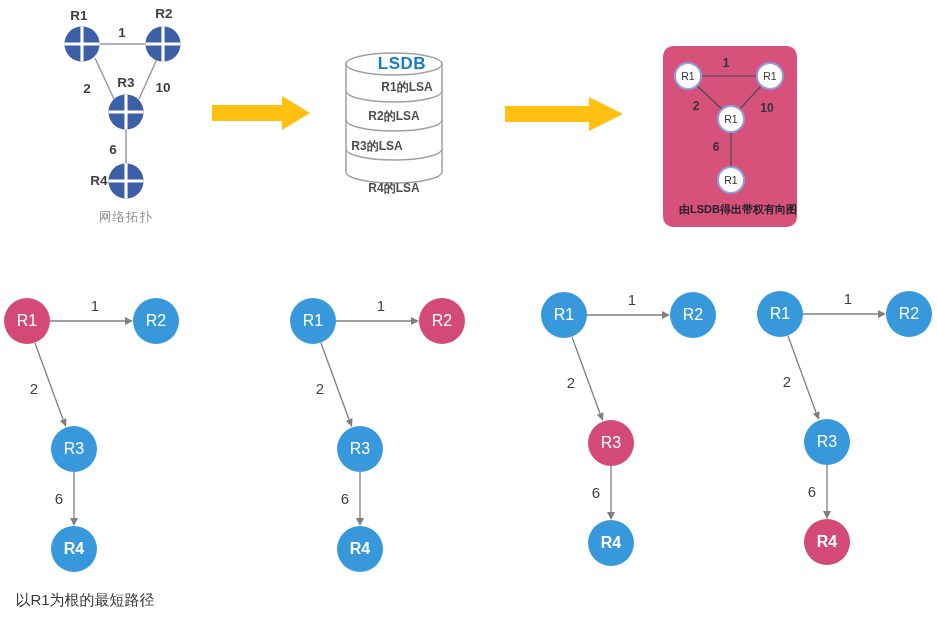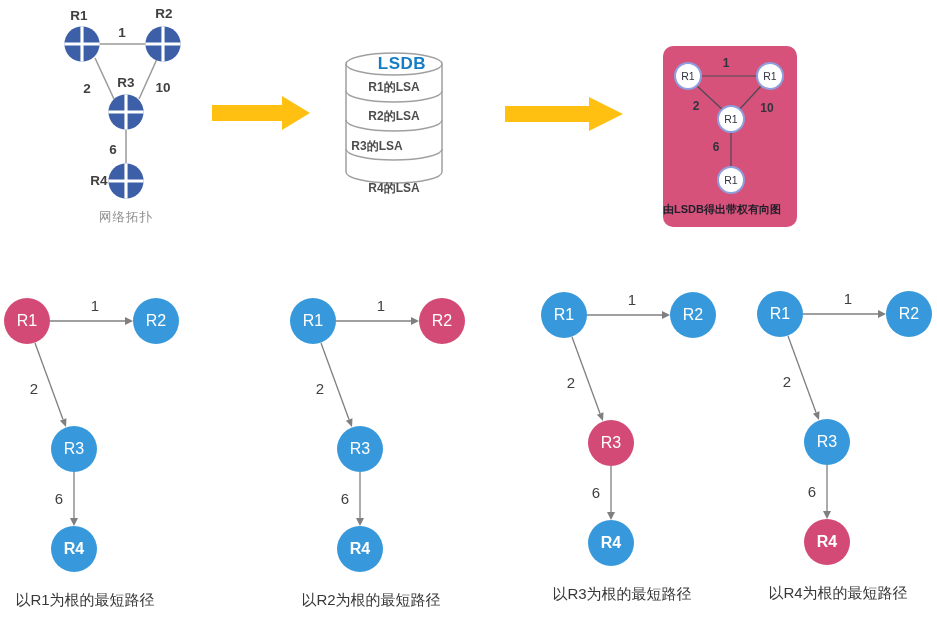--- a/index.html
+++ b/index.html
@@ -27,21 +27,21 @@
   .lsdb-title{position:absolute;font-size:17px;font-weight:700;color:#147DC6;letter-spacing:.5px;padding-left:16px;}
   .lsdb-row{position:absolute;font-size:12px;font-weight:600;color:#4d4d4d;}
 
   
   .digraph{left:663px;top:46px;width:134px;height:181px;background:#D6527B;border-radius:10px;}
   .digraph svg{position:absolute;left:0;top:0;}
   .pnode{position:absolute;width:24px;height:24px;border-radius:50%;background:#ffffff;
          border:2px solid #8F9FDE;color:#333340;font-size:10.5px;line-height:24px;text-align:center;
          transform:translate(-50%,-50%);box-sizing:content-box;}
   .pweight{position:absolute;font-size:12px;font-weight:600;color:#33333d;}
-  .digraph-caption{position:absolute;left:0;width:134px;text-align:left;top:156px;
+  .digraph-caption{position:absolute;left:0;width:134px;text-align:right;top:156px;
                    font-size:11px;font-weight:700;color:#1f1f29;}
 
   
   .tree{position:absolute;width:240px;height:330px;}
   .tree svg.lines{position:absolute;left:0;top:0;}
   .tnode{position:absolute;width:46px;height:46px;border-radius:50%;background:#3799DB;color:#ffffff;
          font-size:16px;line-height:46px;text-align:center;transform:translate(-50%,-50%);}
   .tnode.root{background:#D34A76;}
   .tnode.n4{font-weight:700;}
   .tweight{position:absolute;font-size:15px;color:#404040;}
@@ -117,21 +117,21 @@
 
   <div class="abs lsdb">
     <svg width="100" height="142">
       <path d="M2 14 L2 122 A48 11 0 0 0 98 122 L98 14" fill="#ffffff" stroke="#a0a0a0" stroke-width="1.5"></path>
       <path d="M2 41 A48 11 0 0 0 98 41" fill="none" stroke="#a0a0a0" stroke-width="1.5"></path>
       <path d="M2 70 A48 11 0 0 0 98 70" fill="none" stroke="#a0a0a0" stroke-width="1.5"></path>
       <path d="M2 99 A48 11 0 0 0 98 99" fill="none" stroke="#a0a0a0" stroke-width="1.5"></path>
       <ellipse cx="50" cy="14" rx="48" ry="11" fill="#ffffff" stroke="#a0a0a0" stroke-width="1.5"></ellipse>
     </svg>
     <span class="lsdb-title ctr" style="left:50px;top:14px">LSDB</span>
-    <span class="lsdb-row ctr" style="left:50px;top:37px">R1的LSA</span>
+    <span class="lsdb-row ctr" style="left:63px;top:37px">R1的LSA</span>
     <span class="lsdb-row ctr" style="left:50px;top:66px">R2的LSA</span>
     <span class="lsdb-row ctr" style="left:33px;top:96px">R3的LSA</span>
     <span class="lsdb-row ctr" style="left:50px;top:138px">R4的LSA</span>
   </div>
 
   <div class="abs digraph">
     <svg width="134" height="181">
       <line class="digraph-line" x1="37" y1="30" x2="95" y2="30"></line>
       <line class="digraph-line" x1="33" y1="39" x2="61" y2="65"></line>
       <line class="digraph-line" x1="99" y1="39" x2="75" y2="65"></line>
@@ -178,55 +178,52 @@
       <line class="tree-line" x1="72" y1="180" x2="72" y2="227"></line>
         <polygon class="tree-head" points="72,234 68,226 76,226"></polygon>
     </svg>
     <span class="tnode" style="left:25px;top:29px">R1</span>
     <span class="tnode root" style="left:154px;top:29px">R2</span>
     <span class="tnode" style="left:72px;top:157px">R3</span>
     <span class="tnode n4" style="left:72px;top:257px">R4</span>
     <span class="tweight ctr" style="left:93px;top:13px">1</span>
     <span class="tweight ctr" style="left:32px;top:96px">2</span>
     <span class="tweight ctr" style="left:57px;top:206px">6</span>
-    <div class="tree-caption">以R2为根的最短路径</div>
   </div>
 
   <div class="tree" style="left:539px;top:286px">
     <svg class="lines" width="240" height="290">
       <line class="tree-line" x1="48" y1="29" x2="123" y2="29"></line>
         <polygon class="tree-head" points="123,25 131,29 123,33"></polygon>
       <line class="tree-line" x1="33" y1="51" x2="61" y2="127.5"></line>
         <polygon class="tree-head" points="64,135 64.5,126.3 57.9,128.7"></polygon>
       <line class="tree-line" x1="72" y1="180" x2="72" y2="227"></line>
         <polygon class="tree-head" points="72,234 68,226 76,226"></polygon>
     </svg>
     <span class="tnode" style="left:25px;top:29px">R1</span>
     <span class="tnode" style="left:154px;top:29px">R2</span>
     <span class="tnode root" style="left:72px;top:157px">R3</span>
     <span class="tnode n4" style="left:72px;top:257px">R4</span>
     <span class="tweight ctr" style="left:93px;top:13px">1</span>
     <span class="tweight ctr" style="left:32px;top:96px">2</span>
     <span class="tweight ctr" style="left:57px;top:206px">6</span>
-    <div class="tree-caption">以R3为根的最短路径</div>
   </div>
 
   <div class="tree" style="left:755px;top:285px">
     <svg class="lines" width="182" height="290">
       <line class="tree-line" x1="48" y1="29" x2="123" y2="29"></line>
         <polygon class="tree-head" points="123,25 131,29 123,33"></polygon>
       <line class="tree-line" x1="33" y1="51" x2="61" y2="127.5"></line>
         <polygon class="tree-head" points="64,135 64.5,126.3 57.9,128.7"></polygon>
       <line class="tree-line" x1="72" y1="180" x2="72" y2="227"></line>
         <polygon class="tree-head" points="72,234 68,226 76,226"></polygon>
     </svg>
     <span class="tnode" style="left:25px;top:29px">R1</span>
     <span class="tnode" style="left:154px;top:29px">R2</span>
     <span class="tnode" style="left:72px;top:157px">R3</span>
     <span class="tnode root n4" style="left:72px;top:257px">R4</span>
     <span class="tweight ctr" style="left:93px;top:13px">1</span>
     <span class="tweight ctr" style="left:32px;top:96px">2</span>
     <span class="tweight ctr" style="left:57px;top:206px">6</span>
-    <div class="tree-caption">以R4为根的最短路径</div>
   </div>
 
 
 </div>
 
 </body></html>

